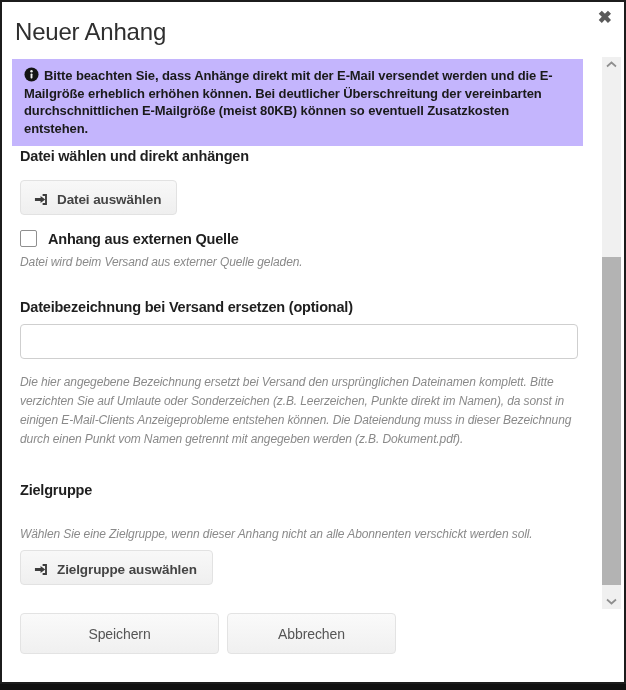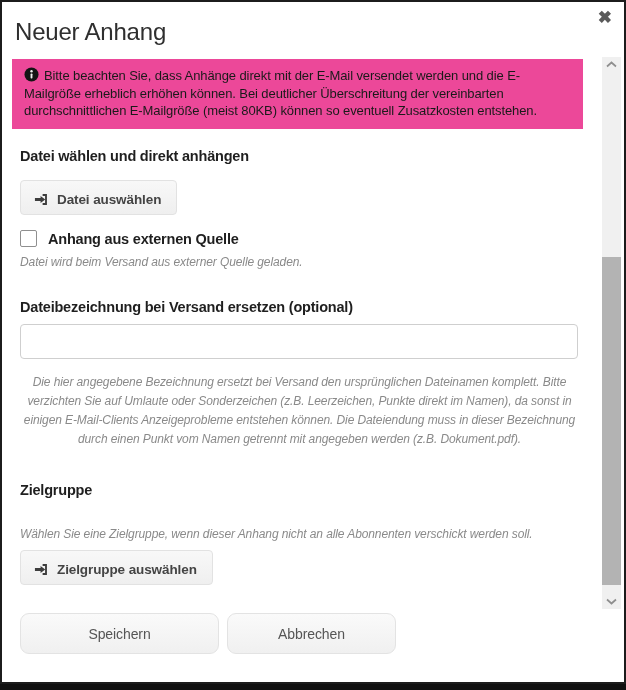--- a/index.html
+++ b/index.html
@@ -18,22 +18,22 @@
     font-size:24px; font-weight:normal; color:#2f2f2f; letter-spacing:-0.2px;
   }
   .close-btn {
     position:absolute; top:2px; right:8px;
     font-size:17px; font-weight:bold; color:#5a5a5a;
     cursor:pointer; line-height:24px; padding:2px 4px;
   }
 
   .info-box {
     position:absolute; top:57px; left:10px; right:41px;
-    background:#ec4899; padding:8px 12px 9px 12px;
-    font-size:13px; font-weight:normal; color:#1a1a1a; line-height:17.5px;
+    background:#c4b5fd; padding:8px 12px 9px 12px;
+    font-size:13px; font-weight:bold; color:#1a1a1a; line-height:17.5px;
     letter-spacing:-0.1px;
   }
   .info-icon-svg { vertical-align:-2px; margin-right:5px; }
 
   .section-heading {
     position:absolute; left:18px;
     font-size:14.5px; font-weight:bold; color:#1f1f1f; letter-spacing:-0.2px;
   }
   #heading-file   { top:146px; }
   #heading-rename { top:297px; }
@@ -64,34 +64,34 @@
     font-size:14.5px; font-weight:bold; color:#1f1f1f; letter-spacing:-0.2px;
     cursor:pointer;
   }
 
   .note {
     position:absolute; left:18px; right:45px;
     font-style:italic; color:#8a8a8a; font-size:12px; line-height:19px;
     letter-spacing:-0.1px;
   }
   #note-external { top:251px; }
-  #note-rename   { top:371px;text-align:center; }
+  #note-rename   { top:371px; }
   #note-target   { top:523px; }
 
   .text-input {
     position:absolute; top:322px; left:18px; width:558px; height:35px;
     border:1px solid #cfcfcf; border-radius:4px; background:#fff;
     font-family:"Liberation Sans", sans-serif; font-size:14px; color:#333;
     padding:0 10px; outline:none;
   }
 
   .footer-button {
     position:absolute; top:611px; height:41px;
     background:linear-gradient(#fafafa, #f0f0f0);
-    border:1px solid #e3e3e3; border-radius:9px;
+    border:1px solid #e3e3e3; border-radius:4px;
     font-family:"Liberation Sans", sans-serif;
     font-size:14px; color:#555; letter-spacing:-0.1px;
     cursor:pointer; text-align:center;
   }
   #save-button   { left:18px;  width:199px; }
   #cancel-button { left:225px; width:169px; }
 
   
   .scrollbar {
     position:absolute; top:55px; right:3px; width:19px; height:552px;

